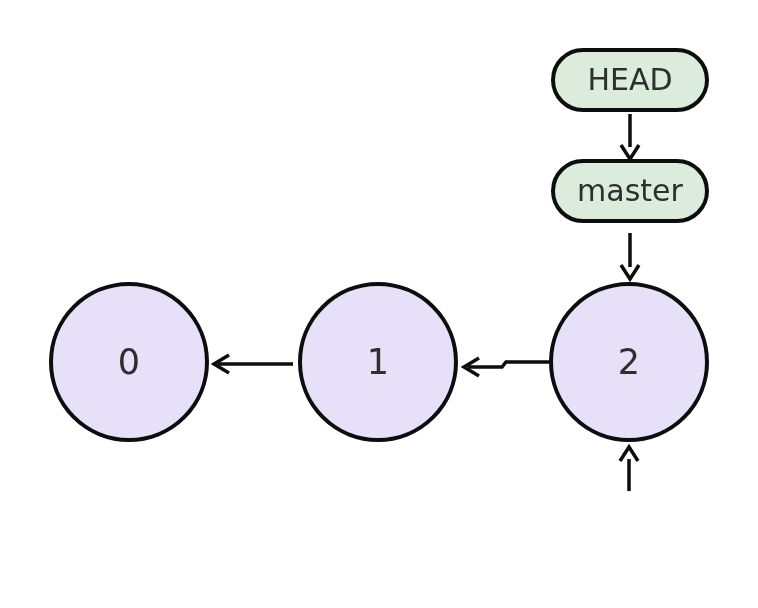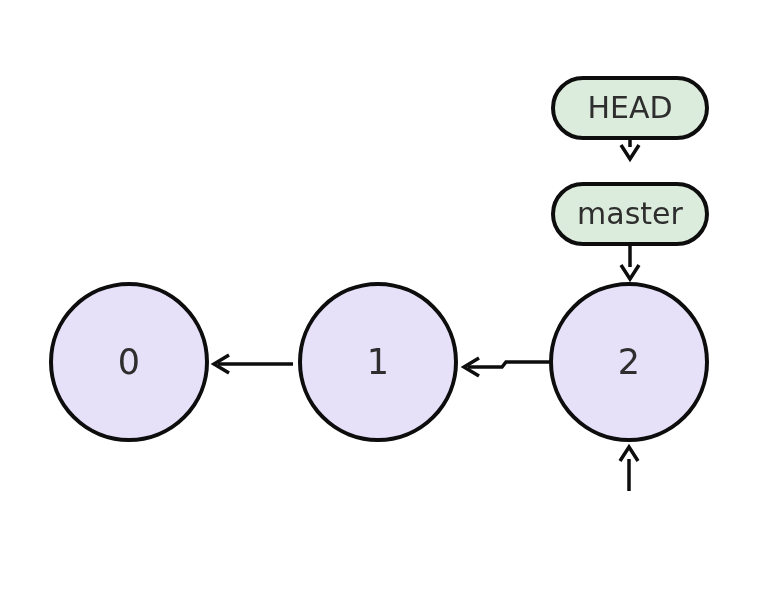--- a/index.html
+++ b/index.html
@@ -83,25 +83,25 @@
       <path d="M 550 362 L 506 362 L 502 367 L 468 367"></path>
       <polyline points="479,358 464,367 479,376"></polyline>
     </g>
 
     <g>
       <path d="M 293 364 L 218 364"></path>
       <polyline points="229,355 214,364 229,373"></polyline>
     </g>
   </svg>
 
-  <div class="node pill" style="left:551px; top:48px;margin-top:28px;">
+  <div class="node pill" style="left:551px; top:48px;">
     <span>HEAD</span>
   </div>
 
-  <div class="node pill" style="left:551px; top:182px;">
+  <div class="node pill" style="left:551px; top:159px;">
     <span>master</span>
   </div>
 
 
   <div class="node commit" style="left:49px; top:282px;">
     <span>0</span>
   </div>
 
   <div class="node commit" style="left:298px; top:282px;">
     <span>1</span>

